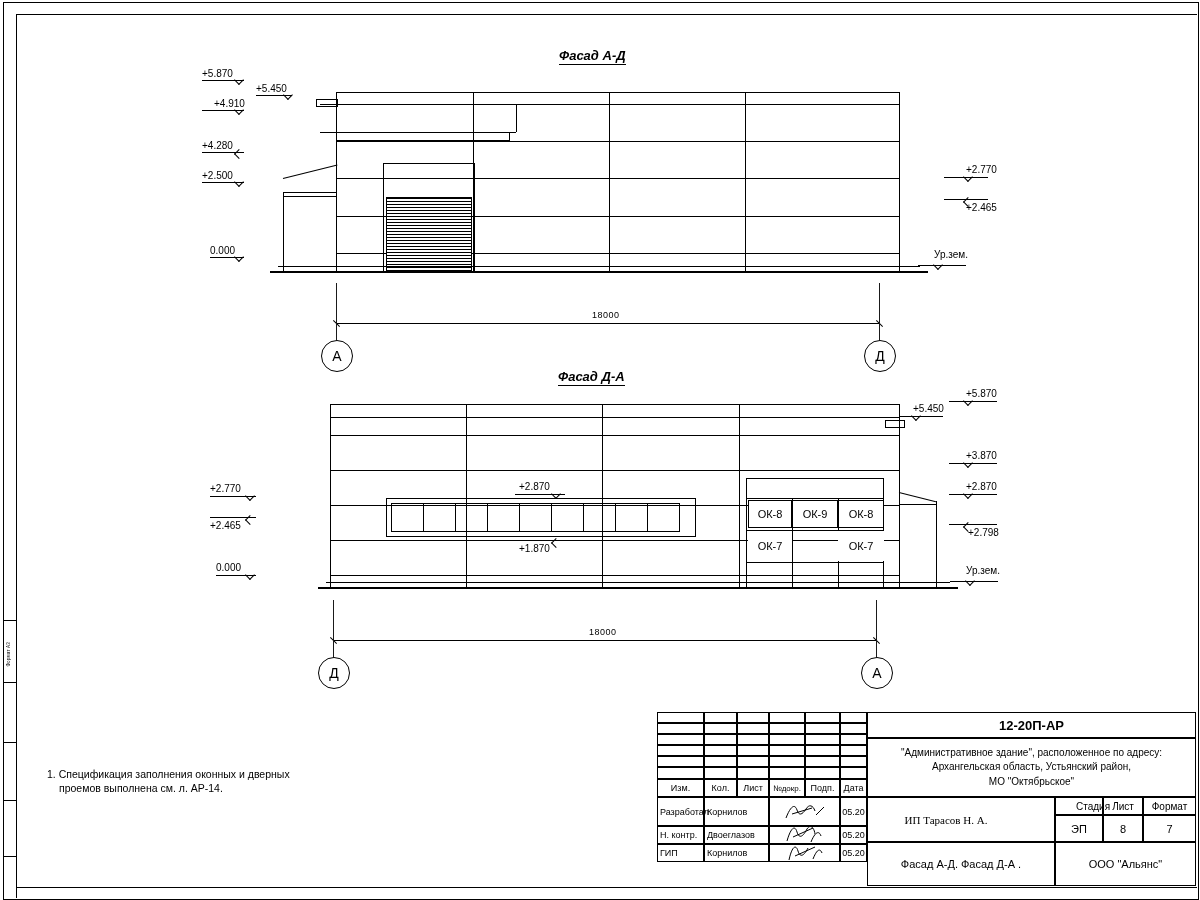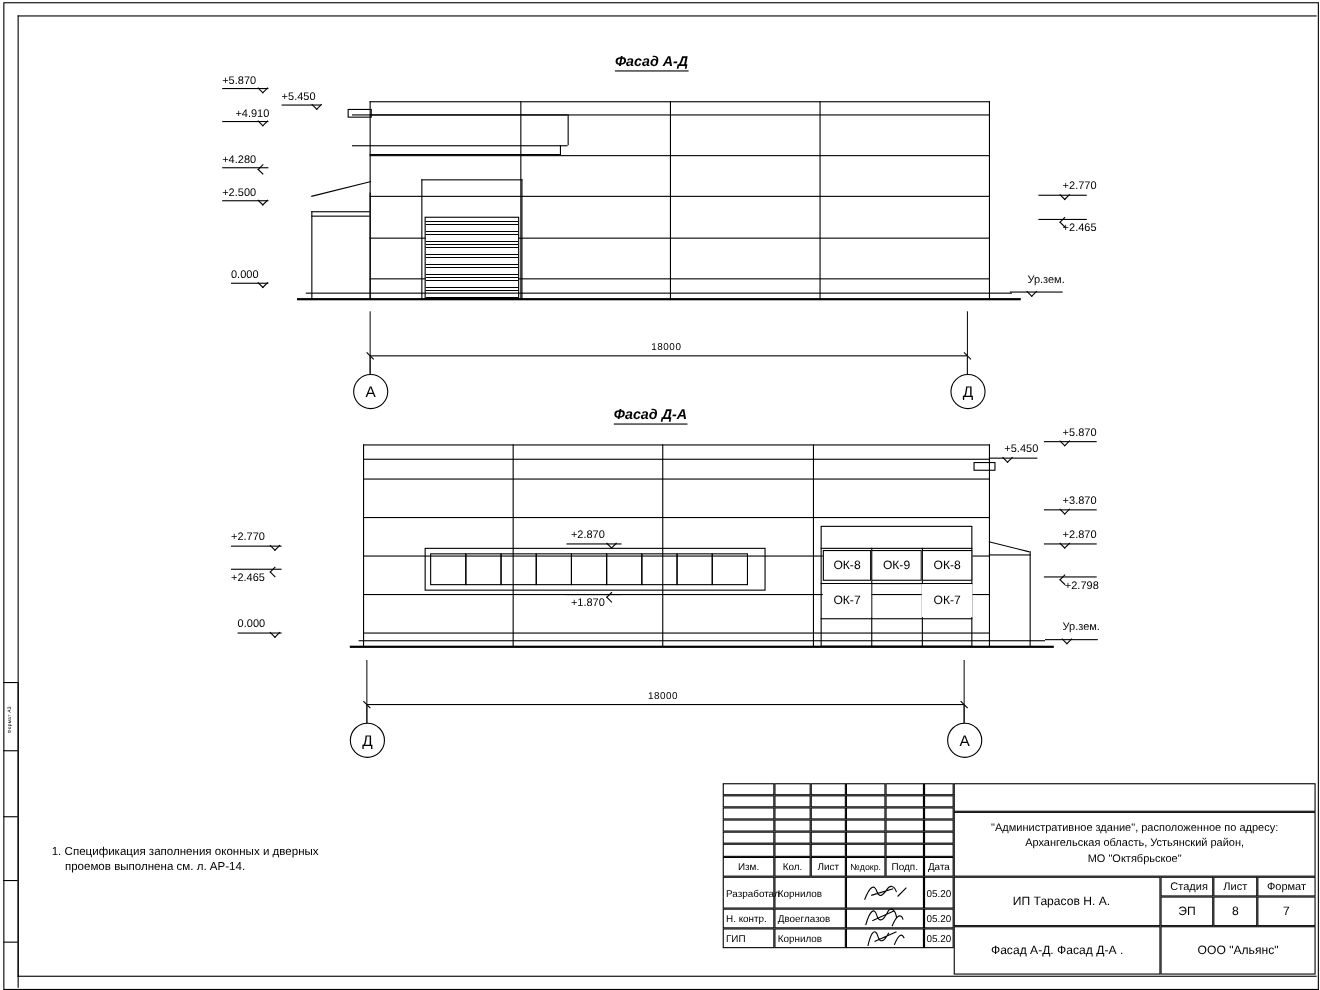--- a/index.html
+++ b/index.html
@@ -436,36 +436,37 @@
     <div class="c" style="left:112px;top:132px;width:71px; height:18px;"></div>
     <div class="sigwrap" style="left:112px;top:128px;width:71px;height:24px;">
       <svg width="48" height="24" viewBox="0 0 48 24">
           <path d="M8 20 C11 6, 15 4, 17 11 C19 18, 23 16, 27 8 M14 16 L34 7 M32 19 C36 9, 39 8, 41 13" stroke="#000" stroke-width="1" fill="none"></path>
         </svg>
     </div>
     <div class="c" style="left:183px;top:132px;width:27px; height:18px;"></div>
     <div class="t ctr f9" style="left:183px;top:132px;width:27px;height:18px;">05.20</div>
 
     <div class="c" style="left:210px;top:0;width:329px;height:26px;"></div>
+    <div class="t ctr f13" style="left:210px;top:0;width:329px;height:26px;">12-20П-АР</div>
 
     <div class="c" style="left:210px;top:26px;width:329px;height:59px;"></div>
     <div class="t" style="left:210px;top:26px;width:329px;height:59px; flex-direction:column; justify-content:center; align-items:center; font-size:10px; line-height:1.45; text-align:center;">
       <div>"Административное здание", расположенное по адресу:</div>
       <div>Архангельская область, Устьянский район,</div>
       <div>МО "Октябрьское"</div>
     </div>
 
     <div class="c" style="left:210px;top:85px;width:188px;height:45px;"></div>
-    <div class="t ctr f11" style="left:214px;top:85px;width:188px;height:45px;">ИП Тарасов Н. А.</div>
+    <div class="t ctr f11" style="left:195px;top:85px;width:188px;height:45px;font-family:Liberation Serif, serif;">ИП Тарасов Н. А.</div>
 
     <div class="c" style="left:210px;top:130px;width:188px;height:44px;"></div>
     <div class="t ctr f11" style="left:210px;top:130px;width:188px;height:44px;">Фасад А-Д. Фасад Д-А .</div>
 
     <div class="c" style="left:398px;top:85px;width:48px;height:18px;"></div>
-    <div class="t ctr f10" style="left:400px;top:85px;width:48px;height:18px;text-align:center;">Стадия</div>
+    <div class="t ctr f10" style="left:412px;top:85px;width:48px;height:18px;text-align:center;">Стадия</div>
     <div class="c" style="left:446px;top:85px;width:40px;height:18px;"></div>
     <div class="t ctr f10" style="left:446px;top:85px;width:40px;height:18px;">Лист</div>
     <div class="c" style="left:486px;top:85px;width:53px;height:18px;"></div>
     <div class="t ctr f10" style="left:486px;top:85px;width:53px;height:18px;">Формат</div>
 
     <div class="c" style="left:398px;top:103px;width:48px;height:27px;"></div>
     <div class="t ctr f11" style="left:398px;top:103px;width:48px;height:27px;">ЭП</div>
     <div class="c" style="left:446px;top:103px;width:40px;height:27px;"></div>
     <div class="t ctr f11" style="left:446px;top:103px;width:40px;height:27px;">8</div>
     <div class="c" style="left:486px;top:103px;width:53px;height:27px;"></div>

